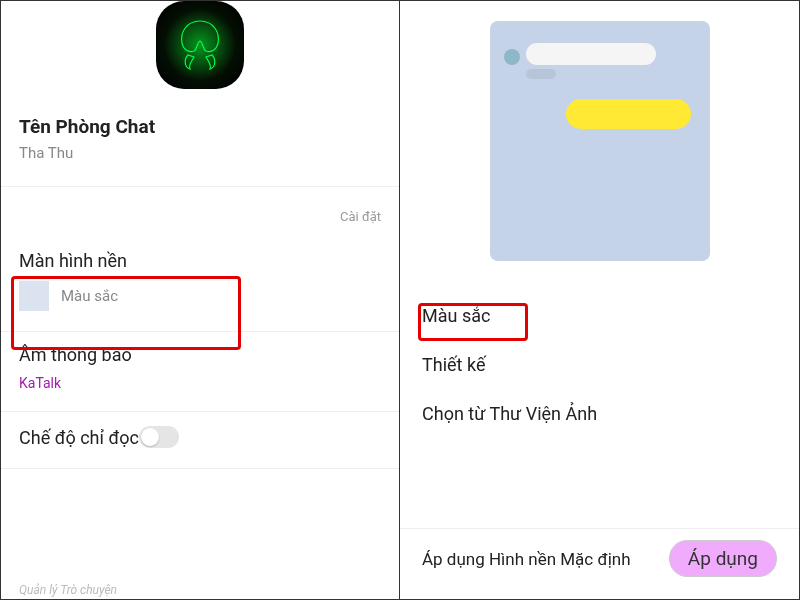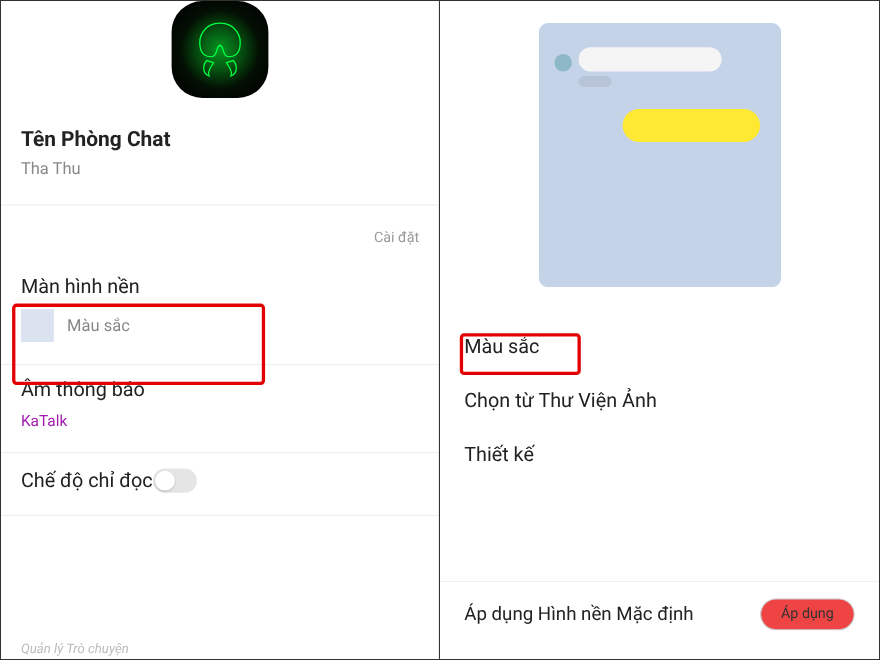--- a/index.html
+++ b/index.html
@@ -44,21 +44,21 @@
 .bubble-in { width: 130px; height: 22px; background: #f5f5f5; border-radius: 11px; margin-left: 20px; margin-bottom: 4px; }
 .bubble-in2 { width: 30px; height: 10px; background: #b8c5d8; border-radius: 5px; margin-left: 20px; margin-bottom: 20px; }
 .bubble-out { width: 125px; height: 30px; background: #ffe933; border-radius: 15px; margin-left: 60px; }
 
 .option-list { padding: 0 22px; }
 .option { font-size: 18px; color: #222; padding: 14px 0; }
 .highlight-right { position: absolute; left: 18px; top: 302px; width: 110px; height: 38px; border: 3px solid #e30000; border-radius: 4px; pointer-events: none; }
 
 .bottom-bar { position: absolute; bottom: 11px; left: 0; right: 0; height: 60px; border-top: 1px solid #eee; display: flex; align-items: center; justify-content: space-between; padding: 0 22px; }
 .bottom-label { font-size: 17px; color: #222; }
-.apply-btn { border: 1px solid #ccc; background: #ef4444; border-radius: 18px; padding: 6px 18px; font-size: 13px; color: #333; }
+.apply-btn { border: 1px solid #ccc; background: #f0abfc; border-radius: 18px; padding: 6px 18px; font-size: 19px; color: #333; }
 </style>
 </head>
 <body>
 
 <div class="panel panel-left">
   <div class="avatar-wrap">
     <div class="avatar">
       <svg width="64" height="64" viewBox="0 0 64 64">
         <path d="M32 8 C 18 8 12 20 14 30 C 15 36 20 40 26 38 C 30 36 28 30 32 28 C 36 30 34 36 38 38 C 44 40 49 36 50 30 C 52 20 46 8 32 8 Z M20 42 C 16 46 16 54 22 56 C 20 52 24 48 26 44 Z M44 42 C 48 46 48 54 42 56 C 44 52 40 48 38 44 Z" fill="none" stroke="#00ff44" stroke-width="1.2"></path>
       </svg>
@@ -108,22 +108,22 @@
     <div class="chat-preview">
       <div class="chat-avatar"></div>
       <div class="bubble-in"></div>
       <div class="bubble-in2"></div>
       <div class="bubble-out"></div>
     </div>
   </div>
 
   <div class="option-list">
     <div class="option">Màu sắc</div>
+    <div class="option">Thiết kế</div>
     <div class="option">Chọn từ Thư Viện Ảnh</div>
-    <div class="option">Thiết kế</div>
   </div>
 
   <div class="bottom-bar">
     <div class="bottom-label">Áp dụng Hình nền Mặc định</div>
     <button class="apply-btn">Áp dụng</button>
   </div>
 
   <div class="highlight-right"></div>
 </div>
 

